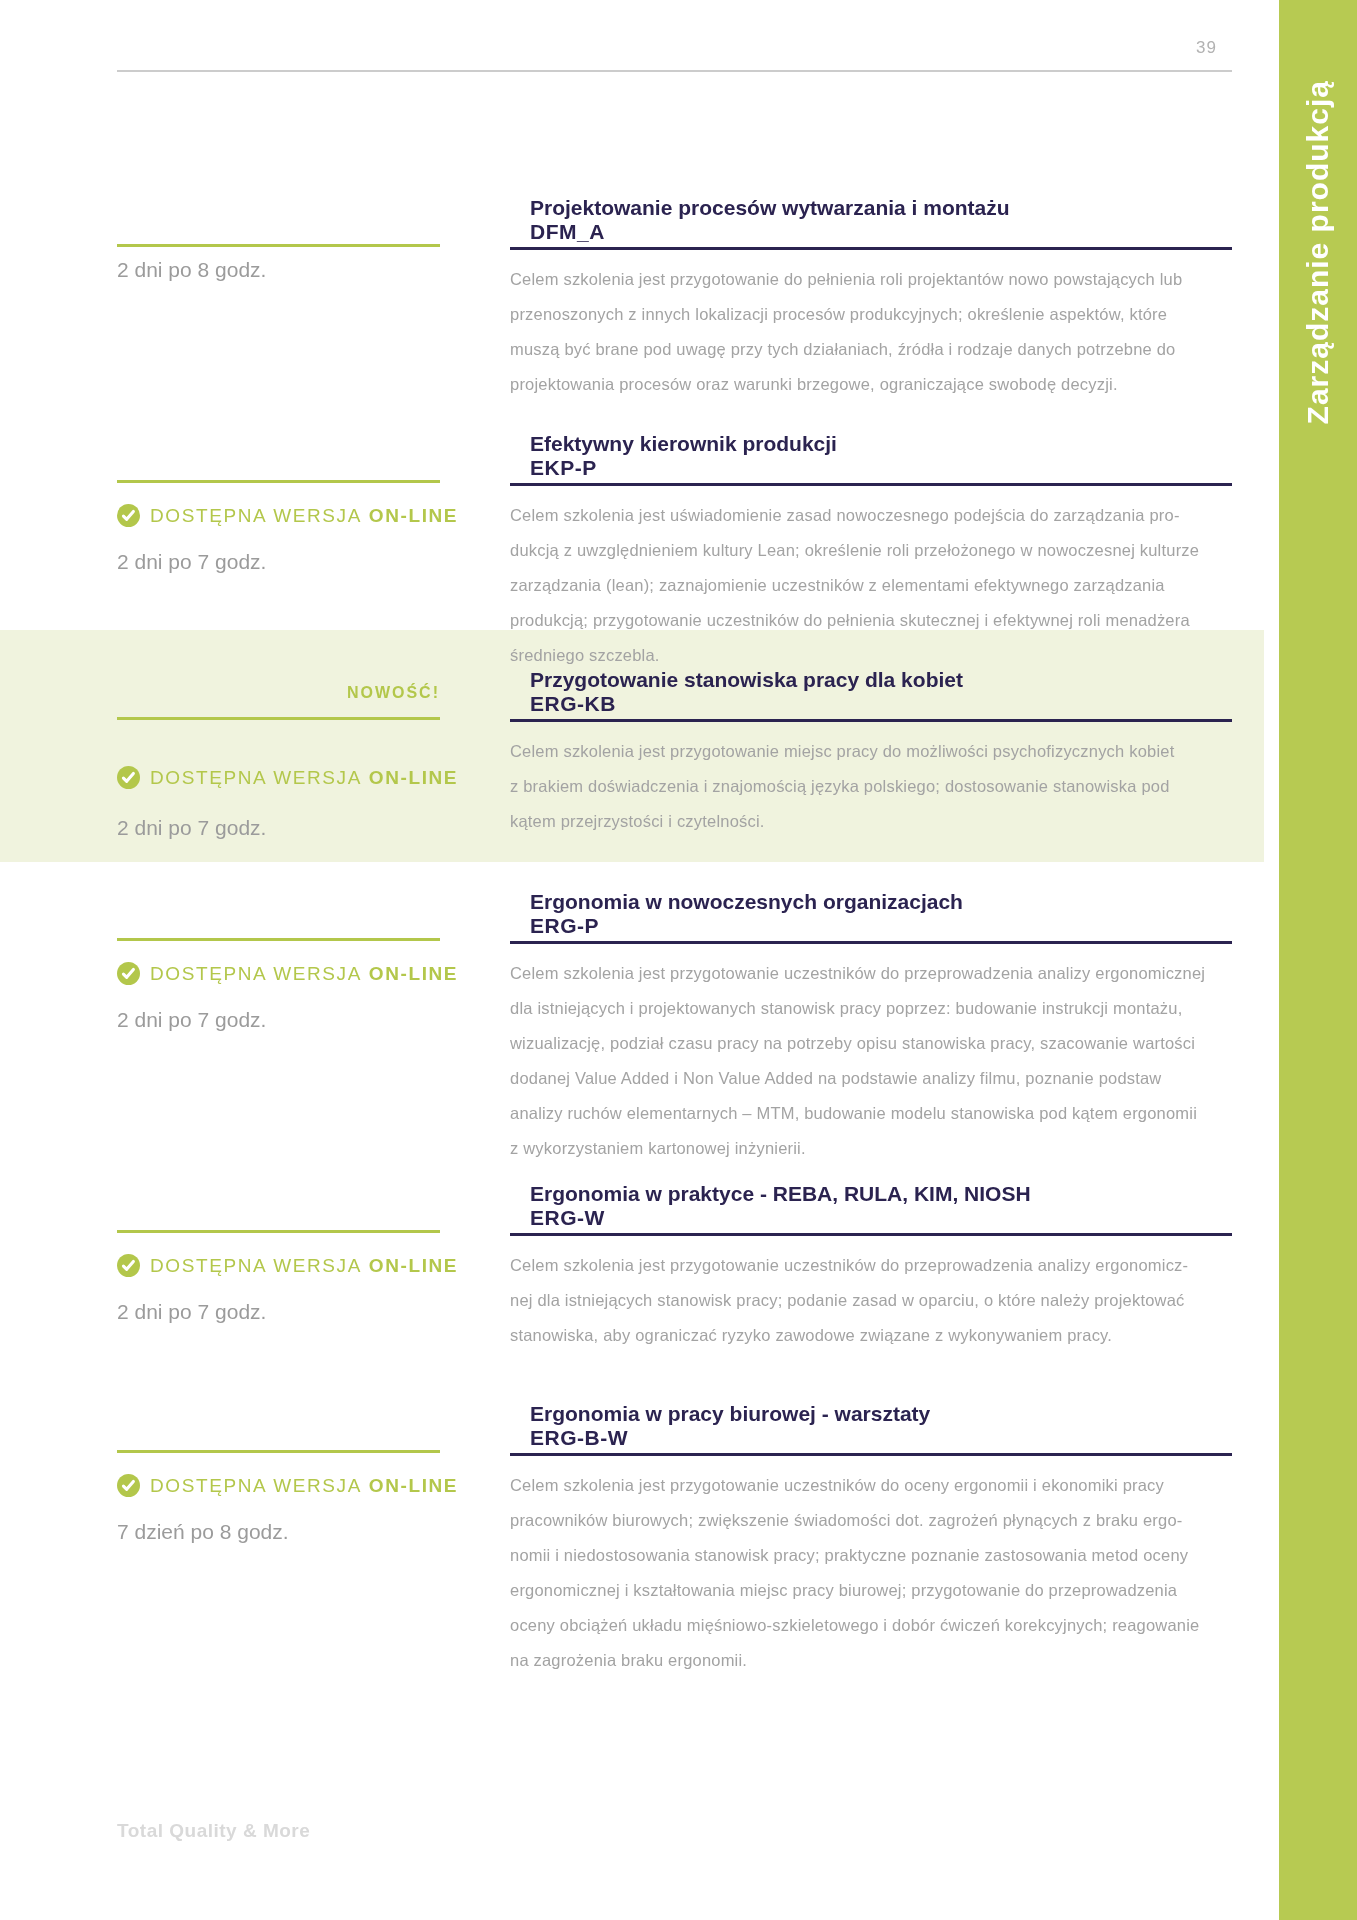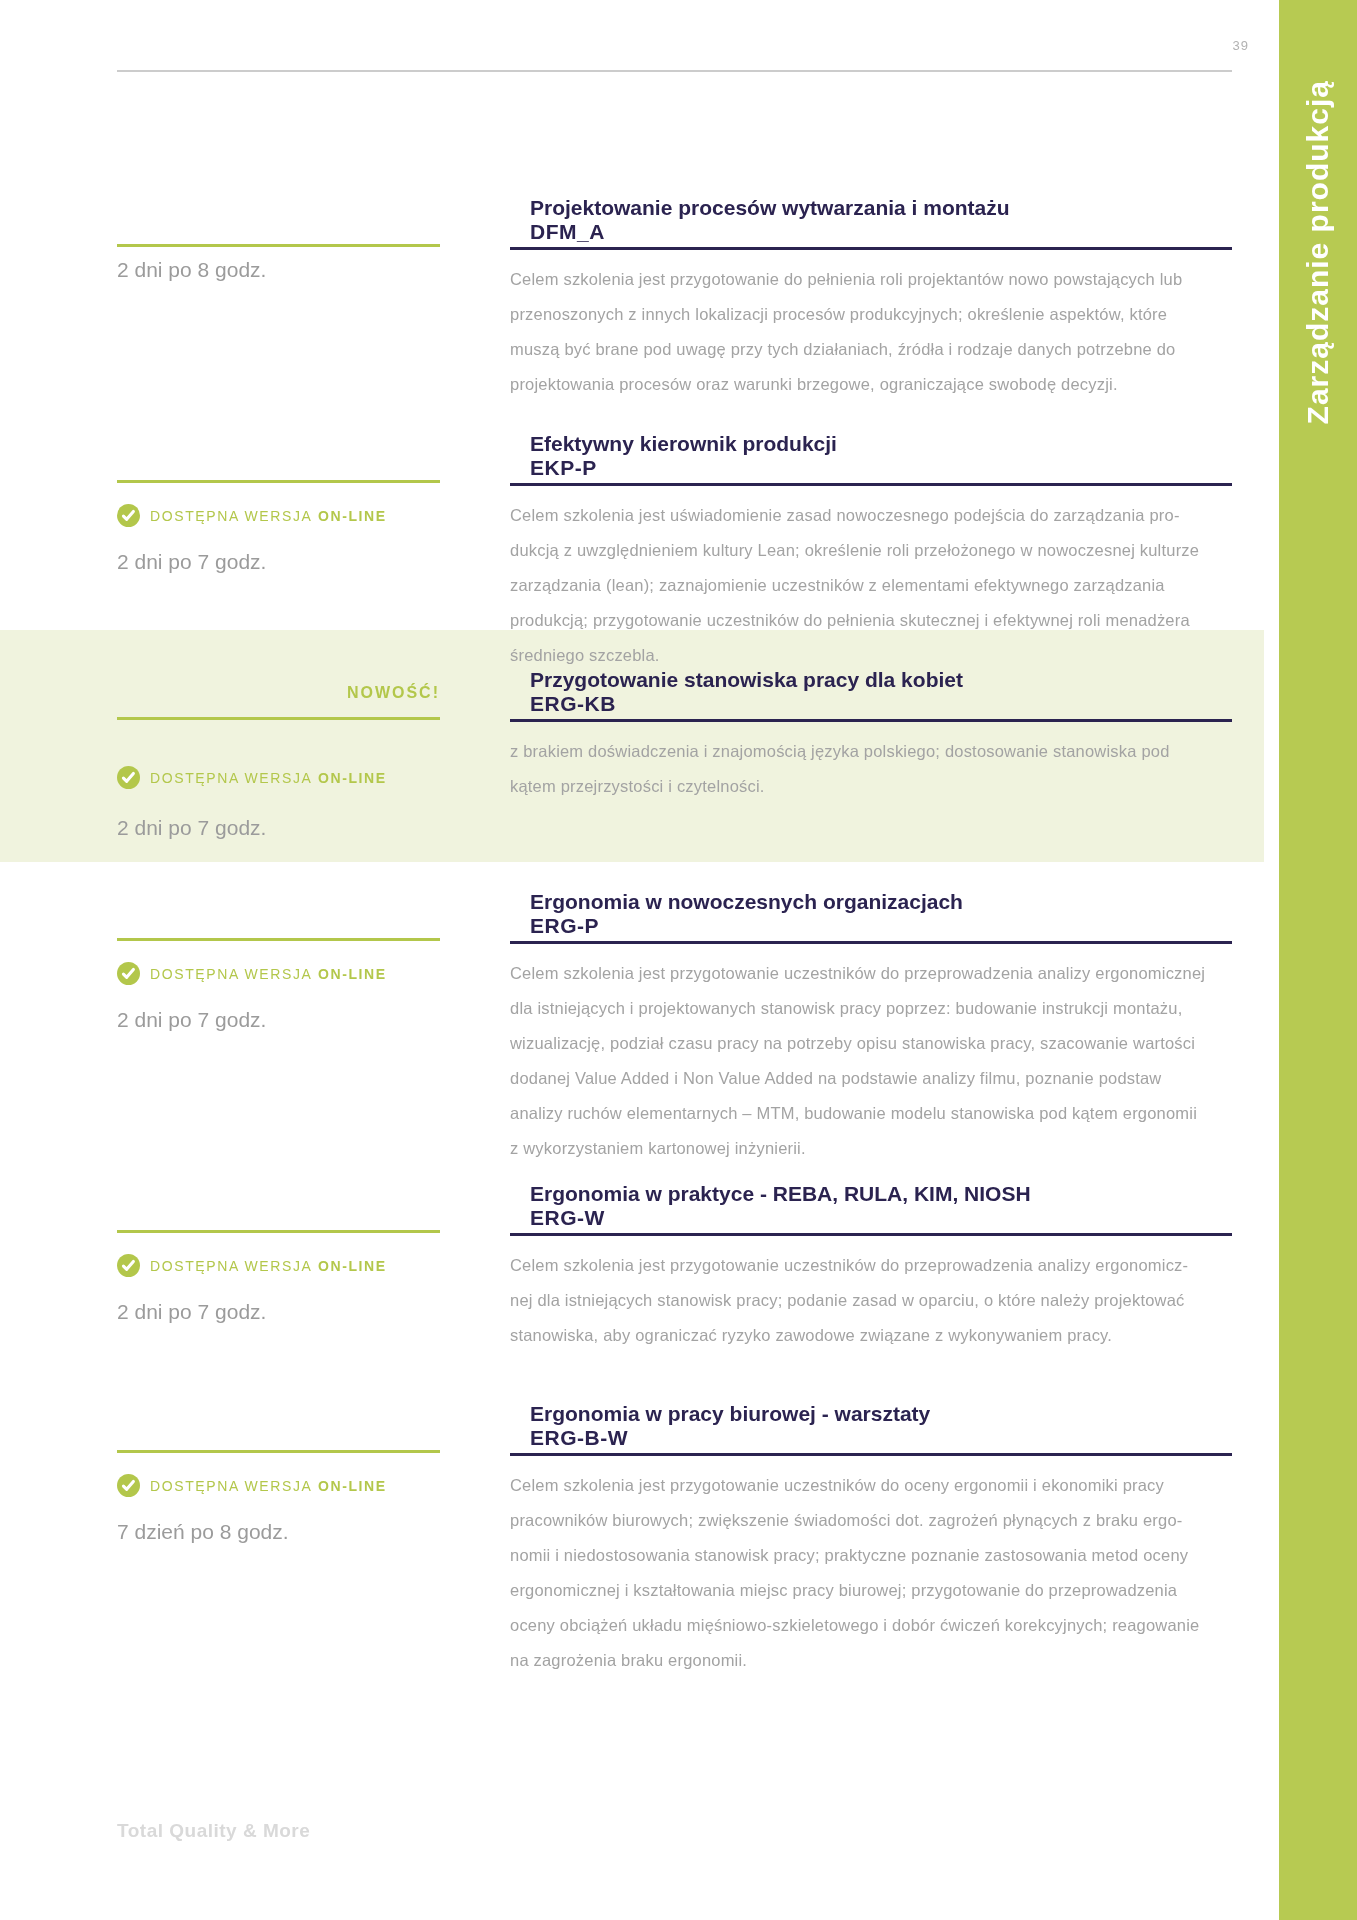--- a/index.html
+++ b/index.html
@@ -14,22 +14,22 @@
     --rule-gray: #cccccc;
   }
   *{margin:0;padding:0;box-sizing:border-box;}
   html,body{background:#ffffff;}
   body{
     width:1357px;height:1920px;position:relative;overflow:hidden;
     font-family:"Liberation Sans", sans-serif;
   }
   .page{position:absolute;inset:0;}
   .page-number{
-    position:absolute;top:38px;right:108px;
-    font-size:13px;color:var(--pagenum-gray);letter-spacing:1px;
+    position:absolute;top:38px;right:140px;
+    font-size:17px;color:var(--pagenum-gray);letter-spacing:1px;
   }
   .header-rule{
     position:absolute;top:70px;left:117px;width:1115px;height:2px;
     background:var(--rule-gray);
   }
   .side-tab{
     position:absolute;left:1279px;top:0;width:78px;height:1920px;
     background:var(--green-side);
   }
   .side-tab-inner{
@@ -63,21 +63,21 @@
     position:absolute;left:0;width:323px;height:3px;background:var(--green);
   }
   .online-row{
     position:absolute;left:0;display:none;align-items:center;white-space:nowrap;
   }
   .course.has-online .online-row{display:flex;}
   .check{width:23px;height:23px;margin-right:10px;flex:0 0 auto;}
   .check circle{fill:var(--green);}
   .check path{fill:none;stroke:#ffffff;stroke-width:3.2;stroke-linecap:round;stroke-linejoin:round;}
   .online-text{
-    color:var(--green);font-size:14px;letter-spacing:1.6px;
+    color:var(--green);font-size:19px;letter-spacing:1.6px;
   }
   .online-text b{font-weight:bold;}
   .duration{
     position:absolute;left:0;color:var(--duration-gray);font-size:21px;white-space:nowrap;
   }
   .title-row{
     position:absolute;left:0;top:0;width:722px;
     display:flex;justify-content:space-between;align-items:baseline;flex-direction:column;
   }
   .title{
@@ -182,20 +182,21 @@
       </div>
       <div class="duration" style="top: 148px;">2 dni po 7 godz.</div>
     </div>
     <div class="right">
       <div class="title-row">
         <h2 class="title">Przygotowanie stanowiska pracy dla kobiet</h2>
         <div class="code">ERG-KB</div>
       </div>
       <div class="navy-line"></div>
       <div class="desc">
+            <div class="desc-line">Celem szkolenia jest przygotowanie miejsc pracy do możliwości psychofizycznych kobiet</div>
             <div class="desc-line">z brakiem doświadczenia i znajomością języka polskiego; dostosowanie stanowiska pod</div>
             <div class="desc-line">kątem przejrzystości i czytelności.</div>
           </div>
     </div>
   </section>
 
   <section class="course has-online" style="top: 890px;">
 
     <div class="left">
 

